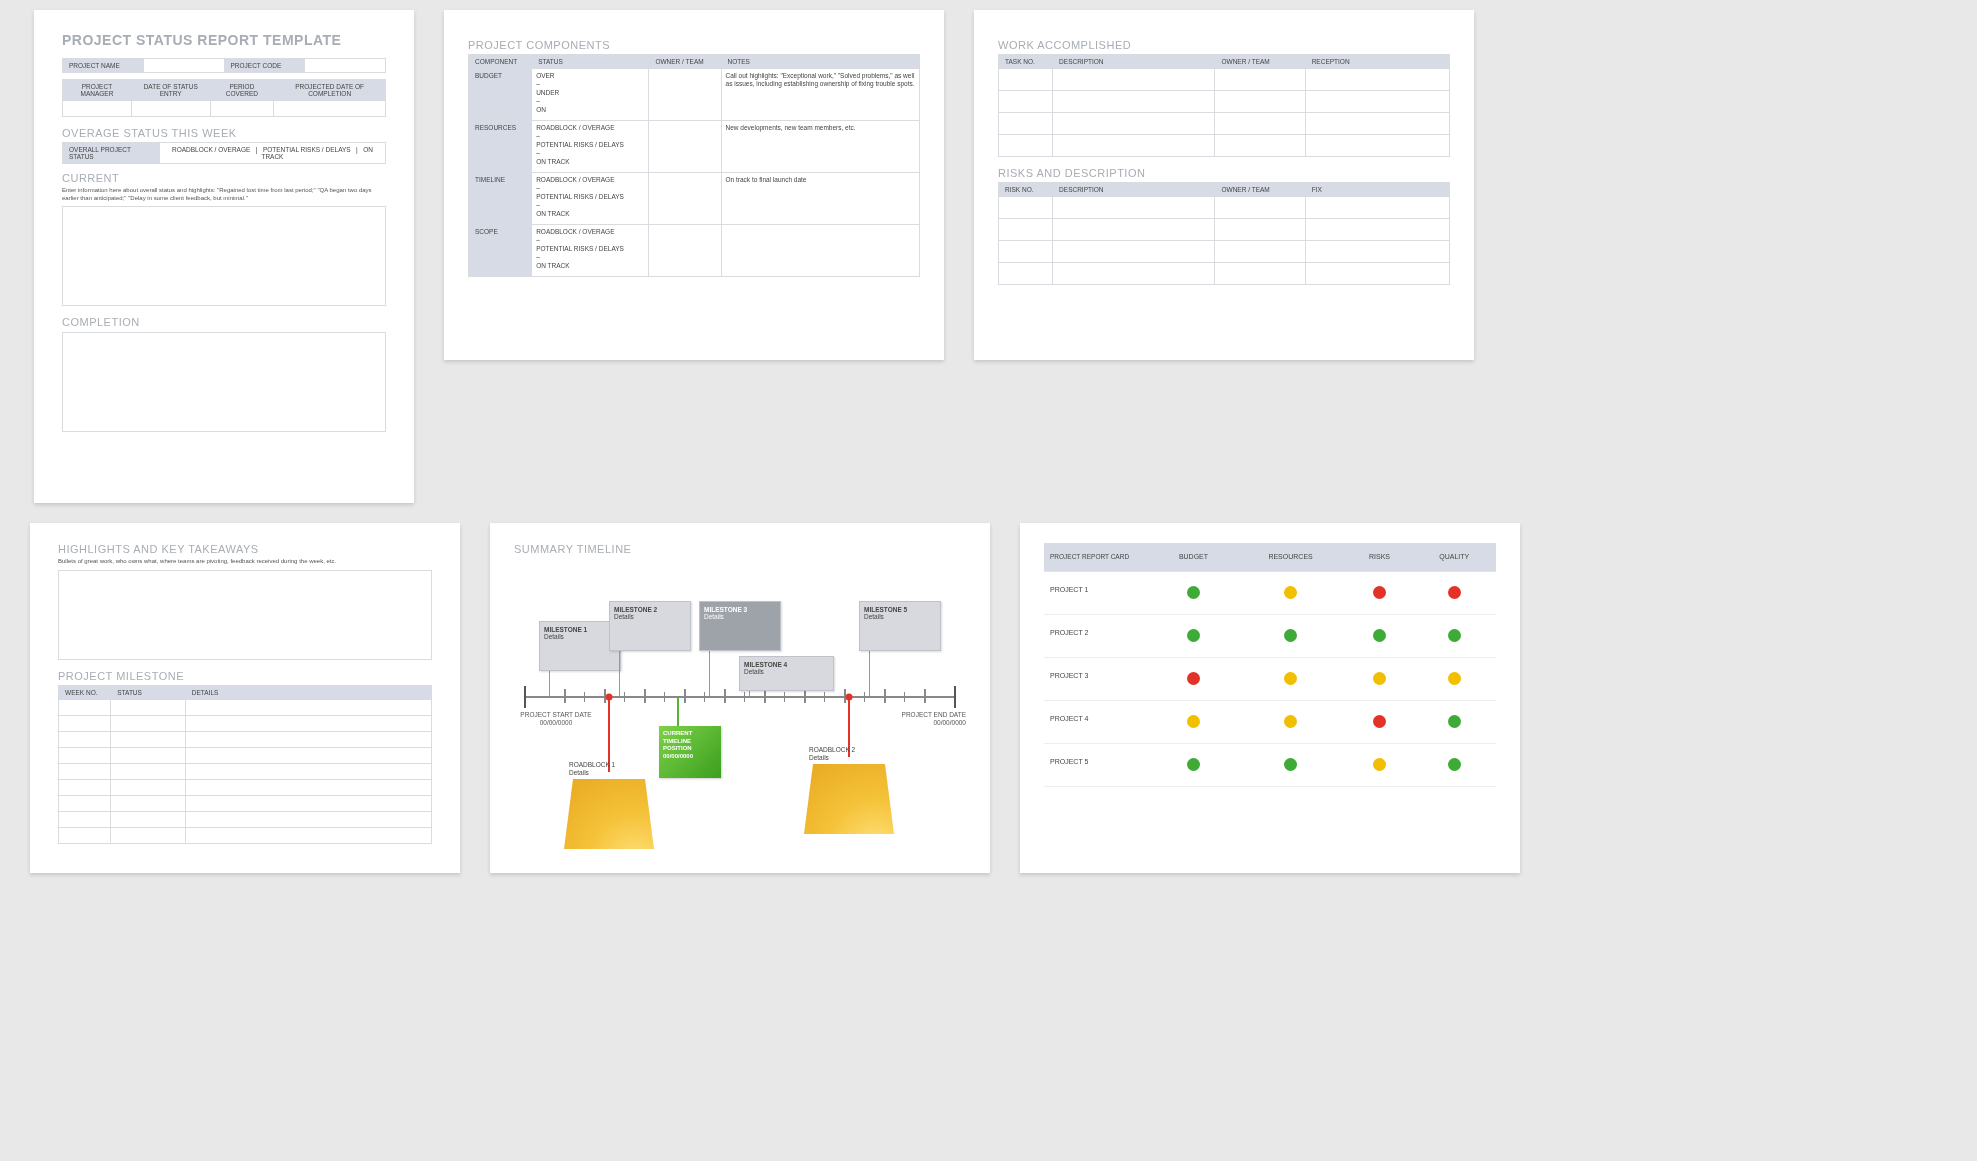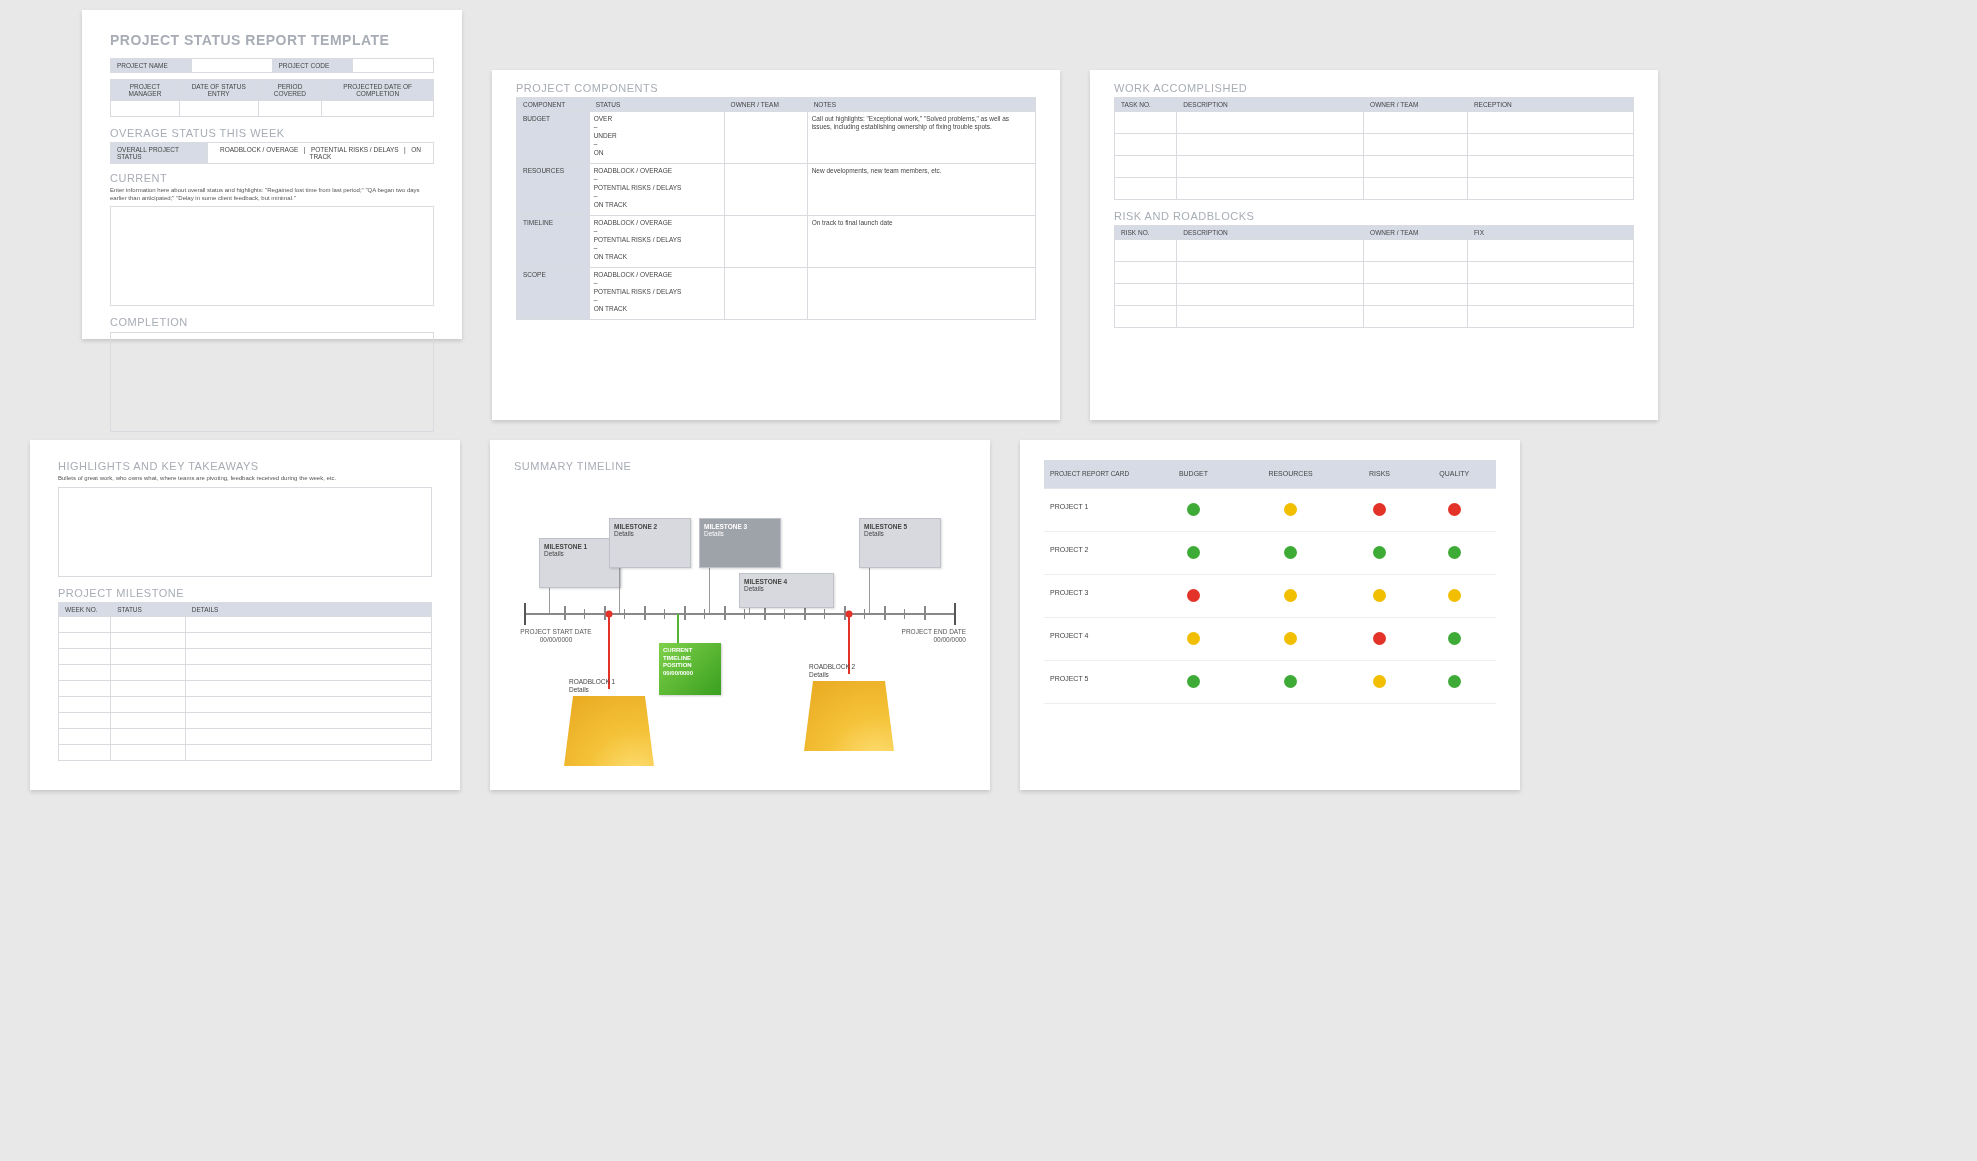--- a/index.html
+++ b/index.html
@@ -36,34 +36,34 @@
     flex-direction:column;
     gap:20px;
   }
   .row{display:flex;gap:30px;align-items:flex-start;}
   .card{
     background:var(--card);
     box-shadow:0 2px 4px rgba(0,0,0,0.15);
     padding:22px 28px;
   }
   
-  .c1{width:380px;height:329px;margin-left:72px;}
+  .c1{width:380px;height:493px;margin-left:24px;}
   .doc-title{color:var(--hdr);font-size:14px;font-weight:bold;letter-spacing:.5px;margin:0 0 10px 0;}
   .sec-title{color:var(--hdr);font-size:11px;font-weight:normal;letter-spacing:.5px;margin:10px 0 3px 0;}
   table{border-collapse:collapse;width:100%;}
   th,td{border:1px solid var(--border-light);padding:3px 4px;vertical-align:top;}
   th{background:var(--th-light);font-size:6.5px;font-weight:normal;color:#444;text-align:center;}
   td{background:#fff;font-size:6.5px;}
   .th-left{text-align:left;padding-left:6px;}
   .tiny{font-size:6px;color:#555;line-height:1.25;}
   .box{border:1px solid var(--border-light);height:100px;margin-top:4px;}
   .status-row td{text-align:center;font-size:6.5px;}
   .status-row td.first{background:var(--th-light);text-align:left;padding-left:6px;}
   
-  .c2,.c3{width:568px;height:350px;padding:12px 24px;margin-top:60px;}
+  .c2,.c3{width:500px;height:350px;padding:29px 24px;}
   .c2 th,.c3 th{text-align:left;padding-left:6px;}
   .c2 td,.c3 td{font-size:6.5px;line-height:1.3;}
   .comp-row td{height:52px;}
   
   .c4{width:430px;height:350px;padding:20px 28px;}
   .c5{width:500px;height:350px;padding:20px 24px;position:relative;}
   .c6{width:500px;height:350px;padding:20px 24px;}
   .sched td{height:16px;}
   
   .timeline-wrap{position:relative;width:100%;height:280px;margin-top:6px;}
@@ -249,21 +249,21 @@
             </tr>
         <tr>
               <td style="height:22px"></td>
               <td></td>
               <td></td>
               <td></td>
             </tr>
       </tbody>
         </table>
 
-      <div class="sec-title">RISK AND ROADBLOCKS</div>
+      <div class="sec-title">RISKS AND DESCRIPTION</div>
       <table>
         <tbody>
             <tr>
           <th style="width:12%">RISK NO.</th>
           <th style="width:36%">DESCRIPTION</th>
           <th style="width:20%">OWNER / TEAM</th>
           <th>FIX</th>
         </tr>
         <tr>
               <td style="height:22px"></td>

